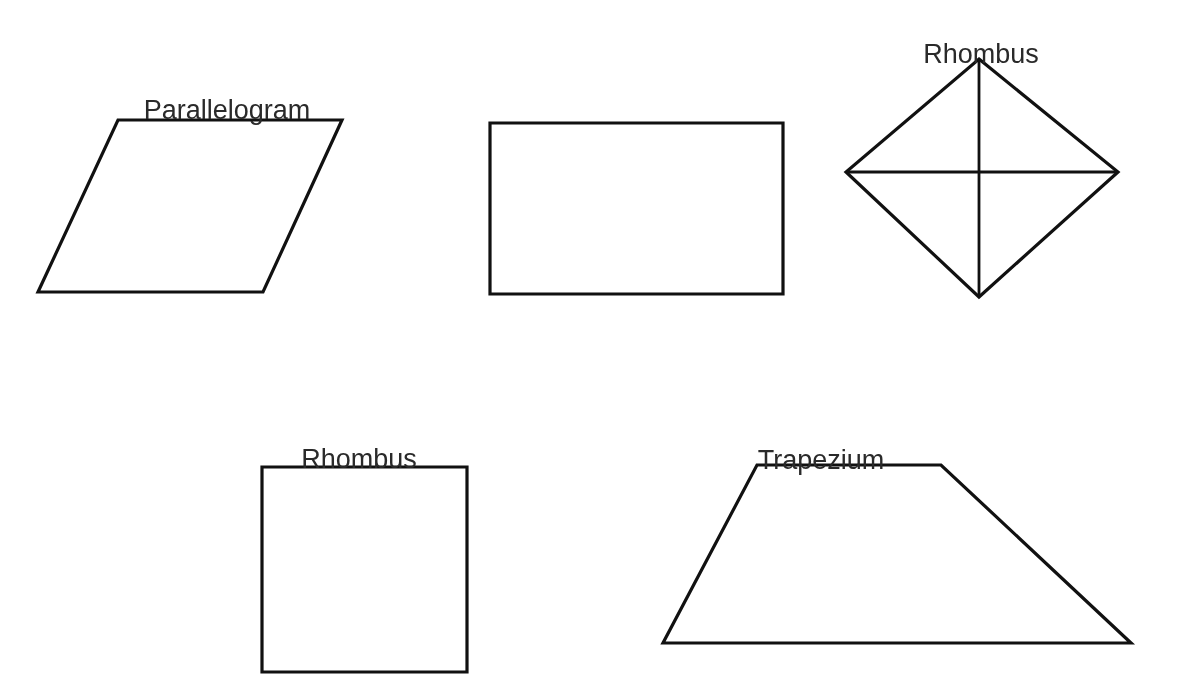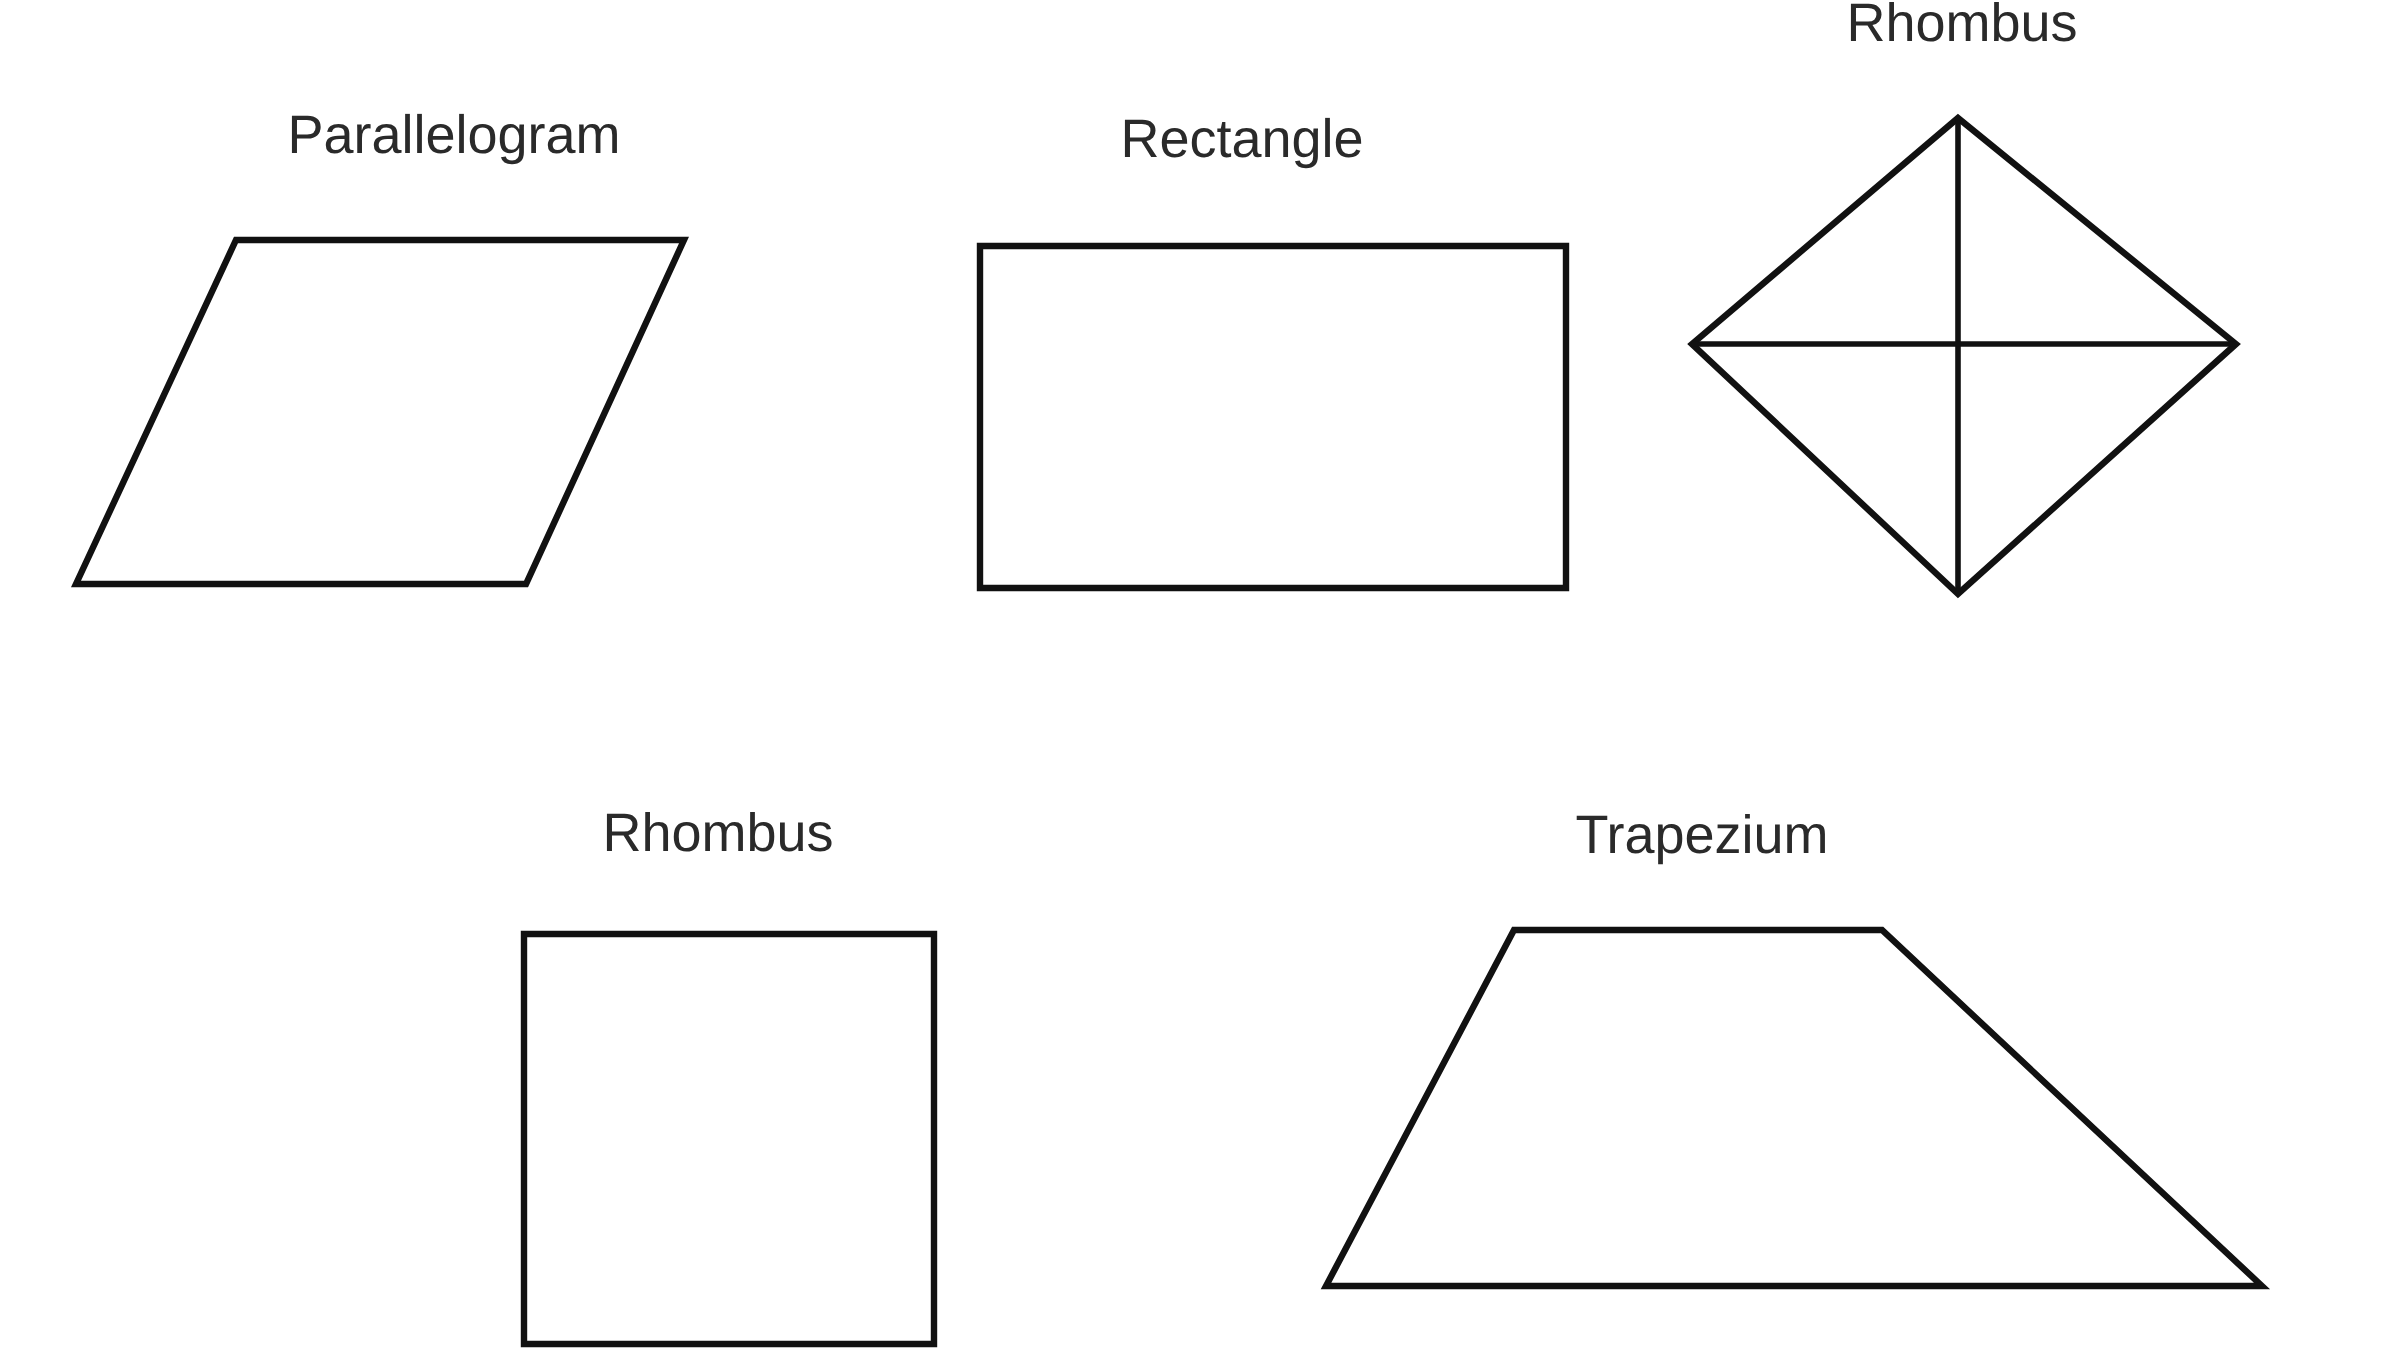--- a/index.html
+++ b/index.html
@@ -6,37 +6,37 @@
     body { width: 1200px; height: 675px; overflow: hidden; position: relative; }
     .canvas { position: absolute; left: 0; top: 0; width: 1200px; height: 675px; }
     .label {
       position: absolute;
       font-family: "Liberation Sans", sans-serif;
       font-size: 27px;
       color: #2a2a2a;
       transform: translate(-50%, -50%);
       white-space: nowrap;
       line-height: 1;
+      margin-top: 42px;
     }
     svg { position: absolute; left: 0; top: 0; }
     .shape { fill: none; stroke: #111111; stroke-width: 3.2; stroke-linejoin: miter; }
     .diag { fill: none; stroke: #111111; stroke-width: 2.8; }
   </style>
 </head>
 <body>
 
 <div class="canvas">
   <svg width="1200" height="675" viewBox="0 0 1200 675">
     <polygon class="shape" points="118,120 342,120 263,292 38,292"></polygon>
     <polygon class="shape" points="490,123 783,123 783,294 490,294"></polygon>
     <polygon class="shape" points="979,59 1118,172 979,297 846,172"></polygon>
     <line class="diag" x1="979" y1="59" x2="979" y2="297"></line>
     <line class="diag" x1="846" y1="172" x2="1118" y2="172"></line>
     <polygon class="shape" points="262,467 467,467 467,672 262,672"></polygon>
     <polygon class="shape" points="757,465 941,465 1131,643 663,643"></polygon>
   </svg>
 
   <div class="label" style="left: 227px; top: 68px;">Parallelogram</div>
-  <div class="label" style="left: 621px; top: 70px;">Rectangle</div>
   <div class="label" style="left: 981px; top: 12px;">Rhombus</div>
   <div class="label" style="left: 359px; top: 417px;">Rhombus</div>
-  <div class="label" style="left: 851px; top: 418px;">Trapezium</div>
+  <div class="label" style="left: 821px; top: 418px;">Trapezium</div>
 </div>
 
 </body></html>

